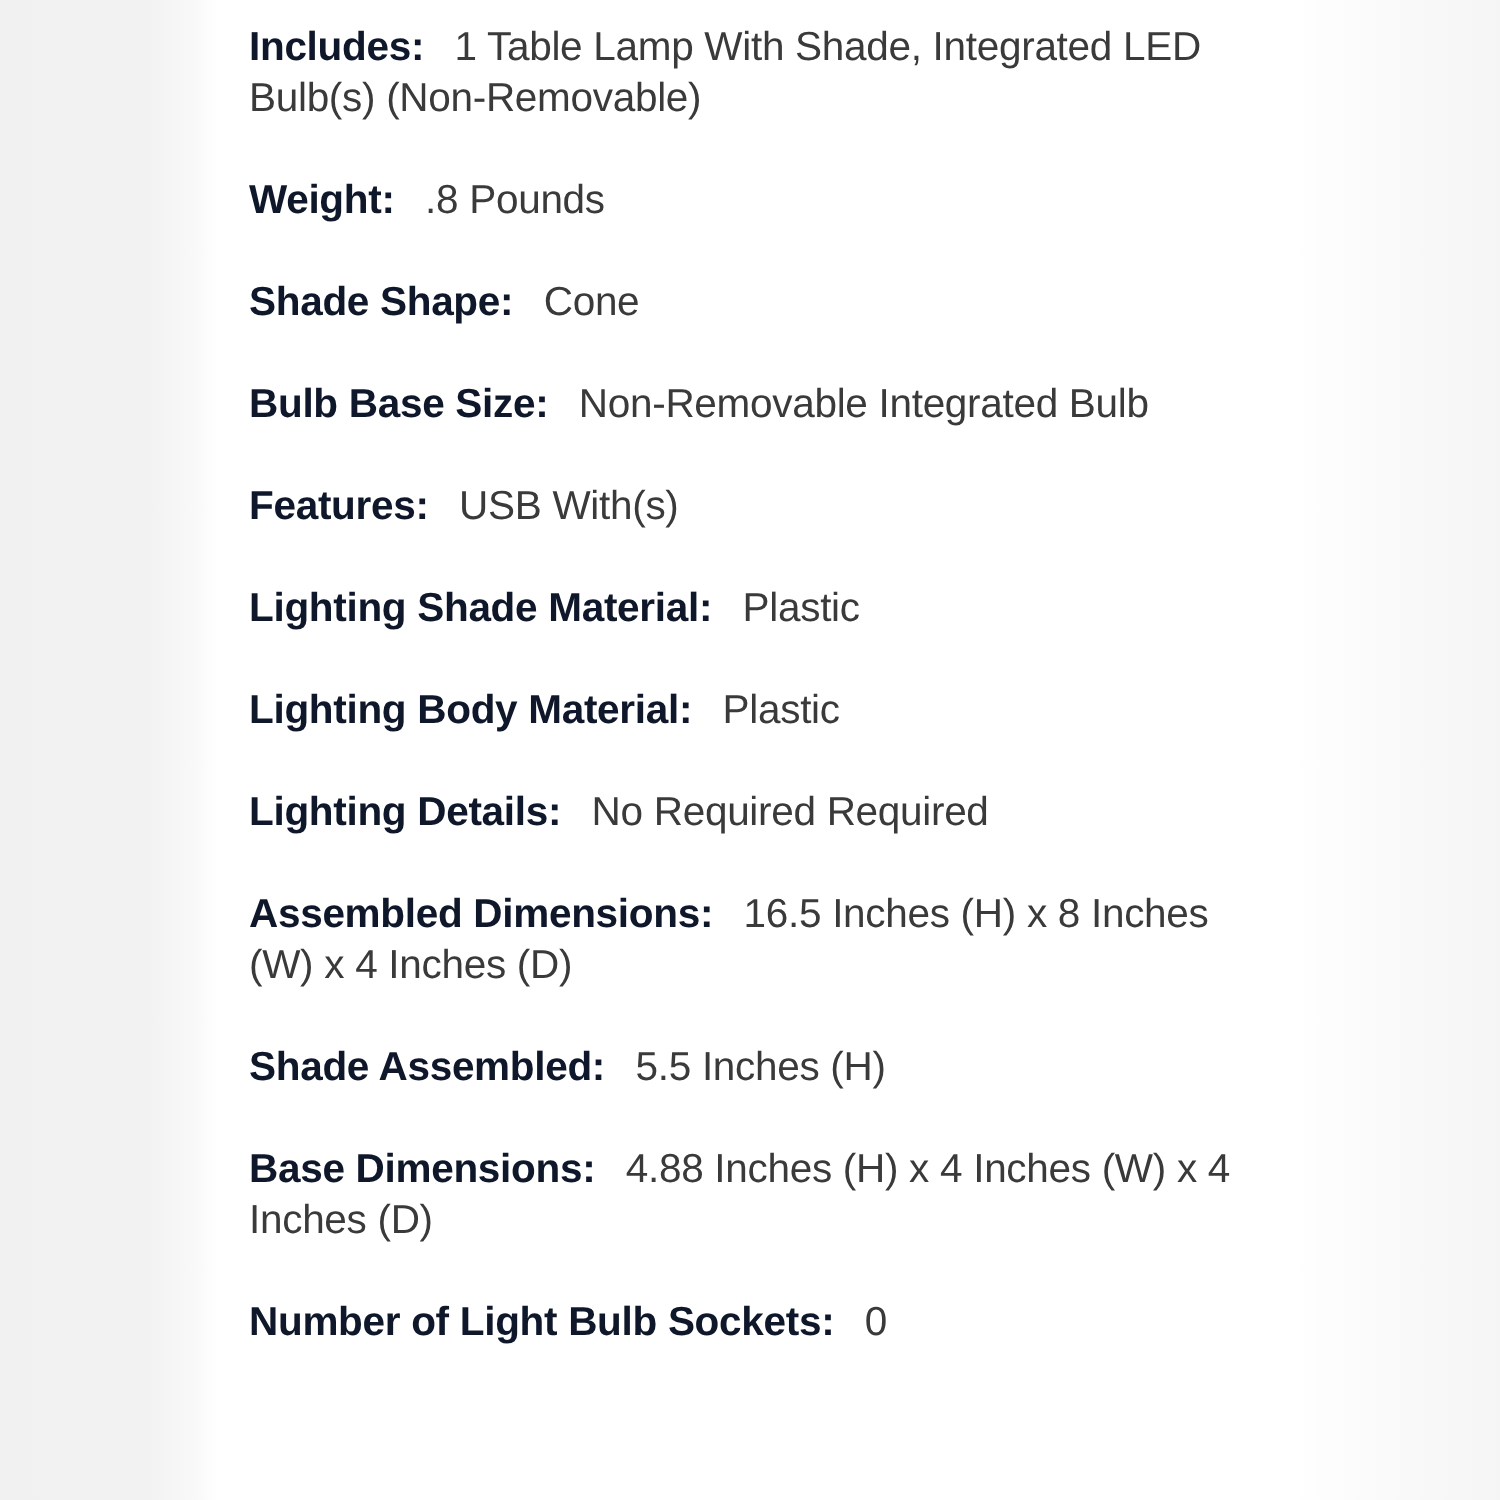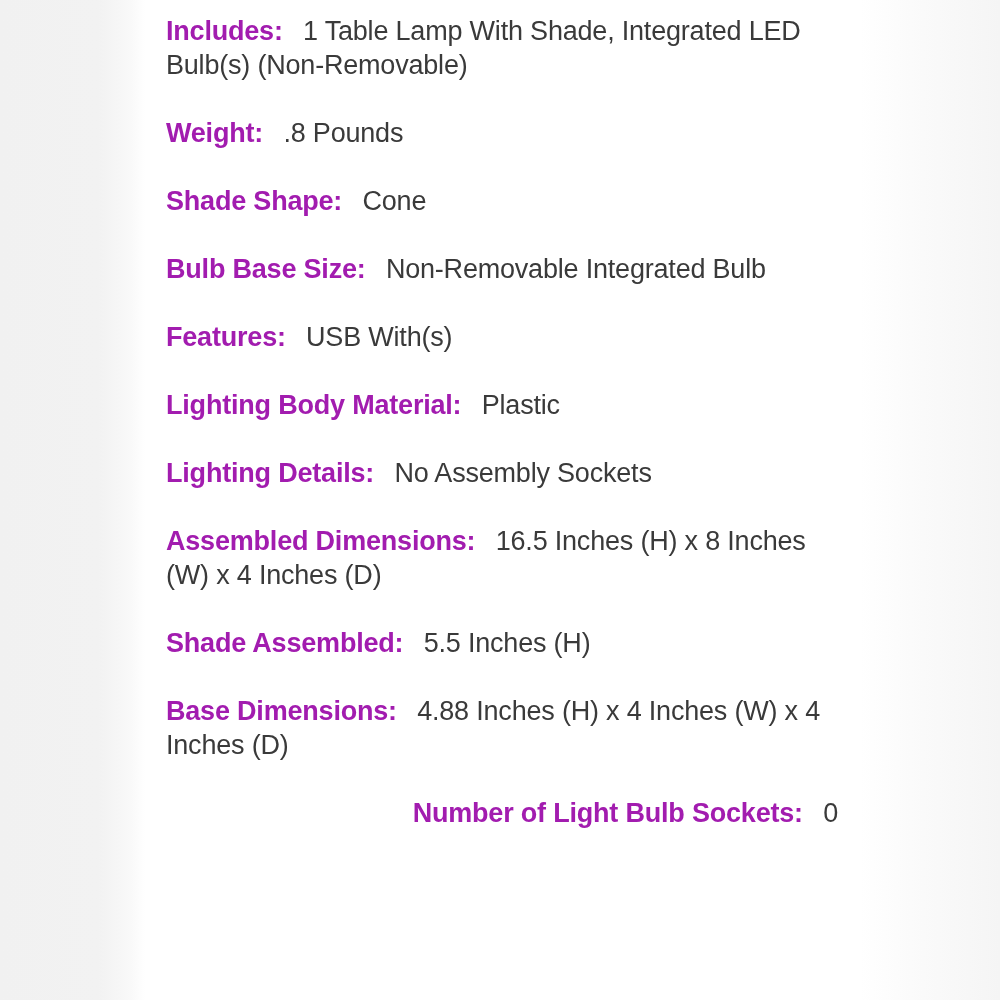--- a/index.html
+++ b/index.html
@@ -34,25 +34,24 @@
   }
   .spec-item {
     margin: 0 0 34px 0;
     font-size: 27px;
     line-height: 34px;
     color: #3a3a3a;
     letter-spacing: -0.2px;
   }
   .spec-item:last-child {
     margin-bottom: 0;
-    text-align: right;
   }
   .spec-label {
     font-weight: 700;
-    color: #a21caf;
+    color: #0f172a;
   }
   .spec-value {
     font-weight: 400;
     color: #3a3a3a;
     margin-left: 13px;
   }
 </style>
 </head>
 <body style="background: rgb(255, 255, 255);">
 
@@ -65,24 +64,25 @@
 
   <p class="spec-item"><span class="spec-label">Weight:</span> <span class="spec-value">.8 Pounds</span></p>
 
 
   <p class="spec-item"><span class="spec-label">Shade Shape:</span> <span class="spec-value">Cone</span></p>
 
   <p class="spec-item"><span class="spec-label">Bulb Base Size:</span> <span class="spec-value">Non-Removable Integrated Bulb</span></p>
 
   <p class="spec-item"><span class="spec-label">Features:</span> <span class="spec-value">USB With(s)</span></p>
 
+  <p class="spec-item"><span class="spec-label">Lighting Shade Material:</span> <span class="spec-value">Plastic</span></p>
 
   <p class="spec-item"><span class="spec-label">Lighting Body Material:</span> <span class="spec-value">Plastic</span></p>
 
-  <p class="spec-item"><span class="spec-label">Lighting Details:</span> <span class="spec-value">No Assembly Sockets</span></p>
+  <p class="spec-item"><span class="spec-label">Lighting Details:</span> <span class="spec-value">No Required Required</span></p>
 
   <p class="spec-item"><span class="spec-label">Assembled Dimensions:</span> <span class="spec-value">16.5 Inches (H) x 8 Inches (W) x 4 Inches (D)</span></p>
 
   <p class="spec-item"><span class="spec-label">Shade Assembled:</span> <span class="spec-value">5.5 Inches (H)</span></p>
 
   <p class="spec-item"><span class="spec-label">Base Dimensions:</span> <span class="spec-value">4.88 Inches (H) x 4 Inches (W) x 4 Inches (D)</span></p>
 
   <p class="spec-item"><span class="spec-label">Number of Light Bulb Sockets:</span> <span class="spec-value">0</span></p>
 </div>
 </main>

